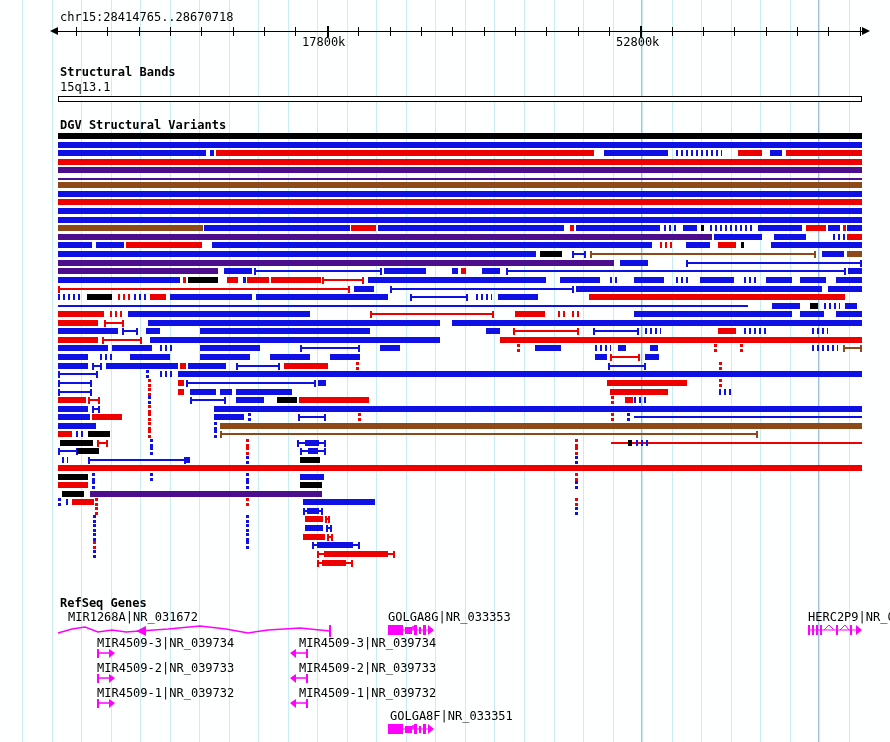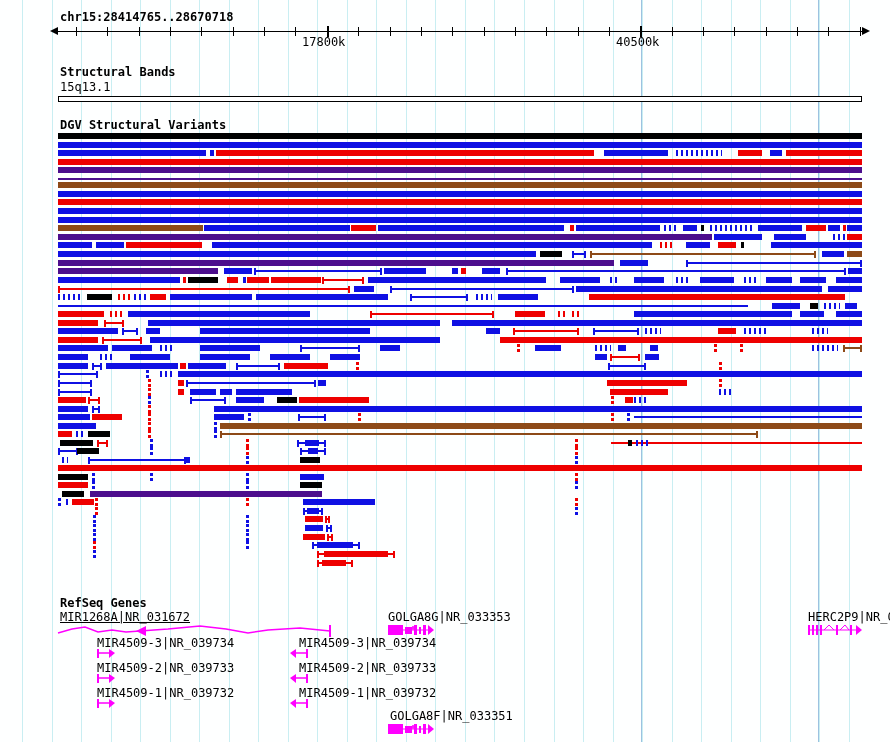--- a/index.html
+++ b/index.html
@@ -50,25 +50,25 @@
       <div class="grid" style="left: 701.19px; background: rgb(201, 238, 242);"></div>
       <div class="grid" style="left: 730.72px; background: rgb(201, 238, 242);"></div>
       <div class="grid" style="left: 760.25px; background: rgb(201, 238, 242);"></div>
       <div class="grid" style="left: 789.78px; background: rgb(201, 238, 242);"></div>
       <div class="grid" style="left: 819.31px; background: rgb(201, 238, 242);"></div>
       <div class="grid" style="left: 848.84px; background: rgb(201, 238, 242);"></div>
       <div class="grid" style="left: 641px; background: rgb(156, 194, 224);"></div>
       <div class="grid" style="left: 818px; background: rgb(156, 194, 224);"></div>
     </div>
 
-  <div class="lbl" style="left:60px;top:11px;font-weight:bold;">chr15:28414765..28670718</div>
+  <div class="lbl" style="left:60px;top:11px;">chr15:28414765..28670718</div>
 
   <div id="rulerlayer">
     <div class="lbl" style="left:302px;top:36px;">17800k</div>
-    <div class="lbl" style="left:616px;top:36px;">40500k</div>
+    <div class="lbl" style="left:616px;top:36px;">52800k</div>
   <div class="ruler-line" style="left: 58px; top: 31px; width: 804px;"></div>
       <div class="tick" style="left: 76px; top: 27px; height: 9px;"></div>
       <div class="tick" style="left: 107px; top: 27px; height: 9px;"></div>
       <div class="tick" style="left: 139px; top: 27px; height: 9px;"></div>
       <div class="tick" style="left: 170px; top: 27px; height: 9px;"></div>
       <div class="tick" style="left: 201px; top: 27px; height: 9px;"></div>
       <div class="tick" style="left: 233px; top: 27px; height: 9px;"></div>
       <div class="tick" style="left: 264px; top: 27px; height: 9px;"></div>
       <div class="tick" style="left: 295px; top: 27px; height: 9px;"></div>
       <div class="tick" style="left: 327px; top: 27px; height: 9px;"></div>
@@ -522,21 +522,21 @@
         <rect x="306" y="699" width="2" height="9" fill="#ff00ff"></rect>
         <line x1="388" y1="729" x2="430" y2="729" stroke="#ff00ff" stroke-width="1"></line>
         <rect x="388" y="724" width="15" height="10" fill="#ff00ff"></rect>
         <rect x="405" y="726" width="7" height="7" fill="#ff00ff"></rect>
         <rect x="414" y="724" width="3" height="10" fill="#ff00ff"></rect>
         <rect x="419" y="726" width="2" height="7" fill="#ff00ff"></rect>
         <rect x="423" y="724" width="3" height="10" fill="#ff00ff"></rect>
         <polyline points="412,729 413,725 414,729" fill="none" stroke="#ff00ff"></polyline>
         <polygon points="428,724 434,729 428,734" fill="#ff00ff"></polygon>
       </svg>
-      <div class="lbl" style="left: 60px; top: 611px; text-decoration: underline;">MIR1268A|NR_031672</div>
+      <div class="lbl" style="left: 68px; top: 611px;">MIR1268A|NR_031672</div>
       <div class="lbl" style="left: 388px; top: 611px;">GOLGA8G|NR_033353</div>
       <div class="lbl" style="left: 808px; top: 611px;">HERC2P9|NR_036</div>
       <div class="lbl" style="left: 97px; top: 637px;">MIR4509-3|NR_039734</div>
       <div class="lbl" style="left: 299px; top: 637px;">MIR4509-3|NR_039734</div>
       <div class="lbl" style="left: 97px; top: 662px;">MIR4509-2|NR_039733</div>
       <div class="lbl" style="left: 299px; top: 662px;">MIR4509-2|NR_039733</div>
       <div class="lbl" style="left: 97px; top: 687px;">MIR4509-1|NR_039732</div>
       <div class="lbl" style="left: 299px; top: 687px;">MIR4509-1|NR_039732</div>
       <div class="lbl" style="left: 390px; top: 710px;">GOLGA8F|NR_033351</div>
     </div>

